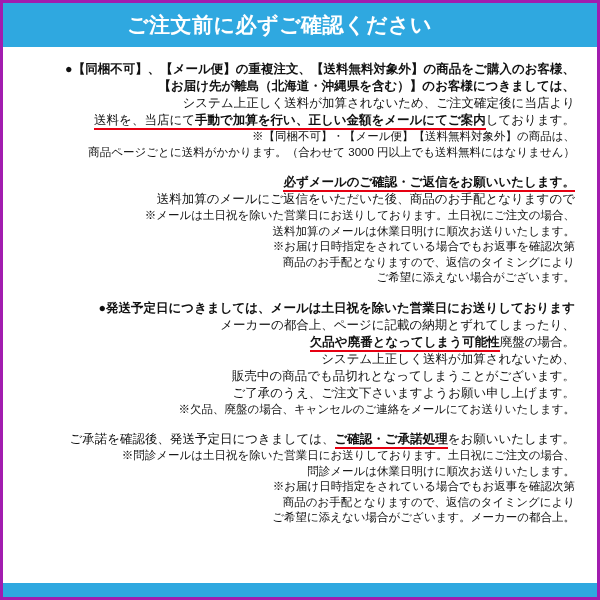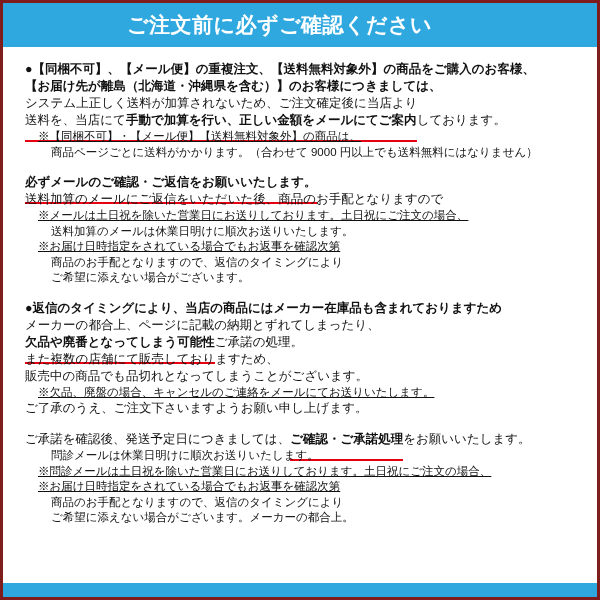--- a/index.html
+++ b/index.html
@@ -12,21 +12,21 @@
     background: #ffffff;
     font-family: "Liberation Sans", sans-serif;
     color: #111111;
     overflow: hidden;
   }
   .page {
     position: relative;
     width: 600px;
     height: 600px;
     box-sizing: border-box;
-    border: 3px solid #7f1d1d;
+    border: 3px solid #a21caf;
     background: #ffffff;
   }
   .header {
     background: #2fa8e0;
     color: #ffffff;
     height: 44px;
     display: flex;
     align-items: center;
     padding-left: 124px;
     box-sizing: border-box;
@@ -40,34 +40,35 @@
     padding: 14px 22px 0 22px;
     box-sizing: border-box;
   }
   .block {
     margin-bottom: 14px;
   }
   .line {
     font-size: 12.5px;
     line-height: 17px;
     white-space: pre-wrap;
+    text-align: right;
   }
   .l-bold {
     font-weight: bold;
   }
-  .l-indent1 { padding-left: 13px; text-decoration: underline; }
+  .l-indent1 { padding-left: 13px; }
   .l-indent2 { padding-left: 26px; }
   .l-small {
     font-size: 11.5px;
     line-height: 15.5px;
   }
   .u-red {
     border-bottom: 2px solid #e60012;
     display: inline;
-    padding-bottom: 13px;
+    padding-bottom: 1px;
   }
   .seg {
     display: inline;
   }
   .footer-bar {
     position: absolute;
     left: 0;
     right: 0;
     bottom: 0;
     height: 14px;
@@ -83,44 +84,44 @@
     <div class="header-title">ご注文前に必ずご確認ください</div>
   </div>
 
   <div class="body" id="notice-body">
       <div class="block">
         <div class="line"><span class="seg l-bold">●【同梱不可】、【メール便】の重複注文、【送料無料対象外】の商品をご購入のお客様、</span></div>
         <div class="line"><span class="seg l-bold">【お届け先が離島（北海道・沖縄県を含む）】のお客様につきましては、</span></div>
         <div class="line"><span class="seg">システム上正しく送料が加算されないため、ご注文確定後に当店より</span></div>
         <div class="line"><span class="seg u-red">送料を、当店にて</span><span class="seg l-bold u-red">手動で加算を行い、正しい金額をメールにてご案内</span><span class="seg">しております。</span></div>
         <div class="line l-small l-indent1"><span class="seg">※【同梱不可】・【メール便】【送料無料対象外】の商品は、</span></div>
-        <div class="line l-small l-indent2"><span class="seg">商品ページごとに送料がかかります。（合わせて 9000 円以上でも送料無料にはなりません）</span></div>
+        <div class="line l-small l-indent2"><span class="seg">商品ページごとに送料がかかります。（合わせて 3000 円以上でも送料無料にはなりません）</span></div>
       </div>
       <div class="block">
         <div class="line"><span class="seg l-bold u-red">必ずメールのご確認・ご返信をお願いいたします。</span></div>
         <div class="line"><span class="seg">送料加算のメールにご返信をいただいた後、商品のお手配となりますので</span></div>
         <div class="line l-small l-indent1"><span class="seg">※メールは土日祝を除いた営業日にお送りしております。土日祝にご注文の場合、</span></div>
         <div class="line l-small l-indent2"><span class="seg">送料加算のメールは休業日明けに順次お送りいたします。</span></div>
         <div class="line l-small l-indent1"><span class="seg">※お届け日時指定をされている場合でもお返事を確認次第</span></div>
         <div class="line l-small l-indent2"><span class="seg">商品のお手配となりますので、返信のタイミングにより</span></div>
         <div class="line l-small l-indent2"><span class="seg">ご希望に添えない場合がございます。</span></div>
       </div>
       <div class="block">
-        <div class="line"><span class="seg l-bold">●返信のタイミングにより、当店の商品にはメーカー在庫品も含まれておりますため</span></div>
+        <div class="line"><span class="seg l-bold">●発送予定日につきましては、メールは土日祝を除いた営業日にお送りしております</span></div>
         <div class="line"><span class="seg">メーカーの都合上、ページに記載の納期とずれてしまったり、</span></div>
-        <div class="line"><span class="seg l-bold u-red">欠品や廃番となってしまう可能性</span><span class="seg">ご承諾の処理。</span></div>
-        <div class="line"><span class="seg">また複数の店舗にて販売しておりますため、</span></div>
+        <div class="line"><span class="seg l-bold u-red">欠品や廃番となってしまう可能性</span><span class="seg">廃盤の場合。</span></div>
+        <div class="line"><span class="seg">システム上正しく送料が加算されないため、</span></div>
         <div class="line"><span class="seg">販売中の商品でも品切れとなってしまうことがございます。</span></div>
+        <div class="line"><span class="seg">ご了承のうえ、ご注文下さいますようお願い申し上げます。</span></div>
         <div class="line l-small l-indent1"><span class="seg">※欠品、廃盤の場合、キャンセルのご連絡をメールにてお送りいたします。</span></div>
-        <div class="line"><span class="seg">ご了承のうえ、ご注文下さいますようお願い申し上げます。</span></div>
       </div>
       <div class="block">
         <div class="line"><span class="seg">ご承諾を確認後、発送予定日につきましては、</span><span class="seg l-bold u-red">ご確認・ご承諾処理</span><span class="seg">をお願いいたします。</span></div>
+        <div class="line l-small l-indent1"><span class="seg">※問診メールは土日祝を除いた営業日にお送りしております。土日祝にご注文の場合、</span></div>
         <div class="line l-small l-indent2"><span class="seg">問診メールは休業日明けに順次お送りいたします。</span></div>
-        <div class="line l-small l-indent1"><span class="seg">※問診メールは土日祝を除いた営業日にお送りしております。土日祝にご注文の場合、</span></div>
         <div class="line l-small l-indent1"><span class="seg">※お届け日時指定をされている場合でもお返事を確認次第</span></div>
         <div class="line l-small l-indent2"><span class="seg">商品のお手配となりますので、返信のタイミングにより</span></div>
         <div class="line l-small l-indent2"><span class="seg">ご希望に添えない場合がございます。メーカーの都合上。</span></div>
       </div>
     </div>
 
   <div class="footer-bar"></div>
 </div>
 
 </body></html>

